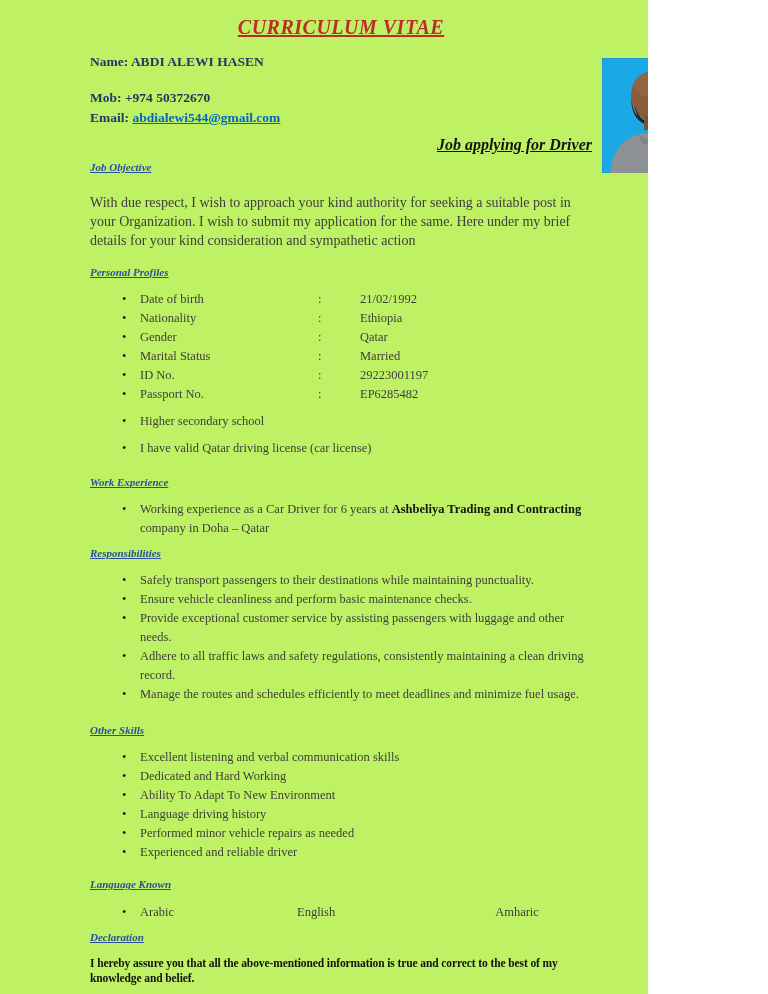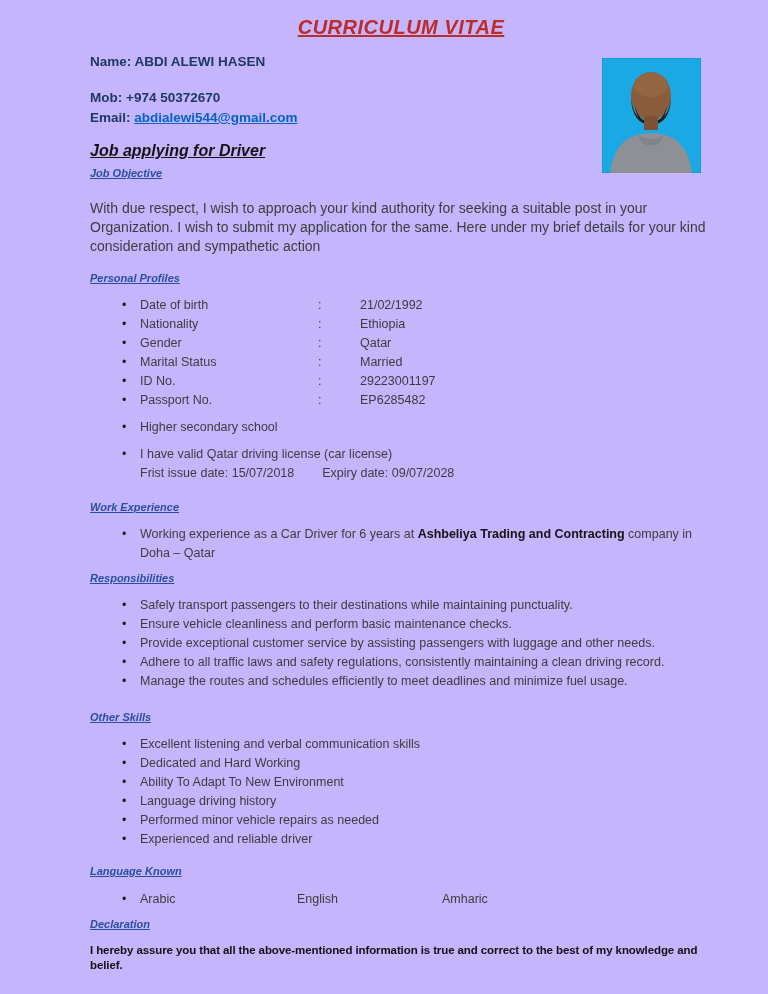--- a/index.html
+++ b/index.html
@@ -1,22 +1,22 @@
 <!DOCTYPE html>
 <html><head>
 <meta charset="utf-8">
 <style>
   * { box-sizing: border-box; }
   html, body { margin: 0; padding: 0; background: #ffffff; }
   .page {
     position: relative;
-    width: 768px;
+    width: 648px;
     height: 994px;
-    background: #c4b5fd;
-    font-family: Liberation Sans, sans-serif;
+    background: #bef264;
+    font-family: Liberation Serif, serif;
     color: #3d3d3d;
     overflow: hidden;
   }
   .content { padding: 0 56px 0 90px; }
 
   .cv-title { text-align: center; padding-top: 16px; }
   .cv-title span {
     font-size: 20px; font-weight: bold; font-style: italic;
     color: #be2b2b; text-decoration: underline; letter-spacing: 0.5px;
   }
@@ -26,21 +26,21 @@
   .contact-mob { margin-top: 19px; }
   .contact-email { margin-top: 3px; }
   .email-link { color: #0563c1; text-decoration: underline; font-weight: bold; cursor: pointer; }
 
   .photo {
     position: absolute; left: 602px; top: 58px;
     width: 99px; height: 115px; overflow: hidden;
   }
   .photo svg { display: block; }
 
-  .job-line { text-align: left; margin-top: 16px; }
+  .job-line { text-align: right; margin-top: 10px; }
   .job-line span {
     color: #141414; font-size: 16px; font-weight: bold; font-style: italic;
     text-decoration: underline;
   }
 
   .heading {
     font-size: 11px; font-weight: bold; font-style: italic;
     color: #2a4f9c; text-decoration: underline; line-height: 19px;
   }
   .h-objective   { margin-top: 4px; }
@@ -72,21 +72,21 @@
   .profile-value { flex: 1 1 auto; }
 
   .sub-line { padding-left: 50px; font-size: 12.5px; line-height: 19px; }
   .sub-line .gap { display: inline-block; width: 28px; }
 
   .company { font-weight: bold; color: #141414; }
 
   .lang-row { display: flex; padding-left: 32px; margin-top: 9px; font-size: 12.5px; line-height: 19px; }
   .lang-arabic  { flex: 0 0 157px; }
   .lang-english { flex: 0 0 145px; }
-  .lang-amharic { flex: 1 1 auto; }
+  .lang-amharic { flex: 1 1 auto; text-align: center; }
 
   .decl-body {
     margin-top: 9px; font-size: 11.5px; font-weight: bold; color: #111111;
     letter-spacing: -0.1px; line-height: 15px;
   }
 </style>
 </head>
 <body>
 
 <div class="page">
@@ -178,23 +178,20 @@
         <span class="bullet">•</span>
         <span class="bullet-text">Higher secondary school</span>
       </div>
     </div>
 
     <div class="list">
       <div class="bullet-row">
         <span class="bullet">•</span>
         <span class="bullet-text">I have valid Qatar driving license (car license)</span>
       </div>
-      <div class="sub-line">
-        <span>Frist issue date: 15/07/2018</span><span class="gap"></span><span>Expiry date: 09/07/2028</span>
-      </div>
     </div>
 
     <div class="heading h-work">Work Experience</div>
     <div class="list">
       <div class="bullet-row">
         <span class="bullet">•</span>
         <span class="bullet-text"><span>Working experience as a Car Driver for 6 years at </span><span class="company">Ashbeliya Trading and Contracting</span><span> company in Doha – Qatar</span></span>
       </div>
     </div>
 

